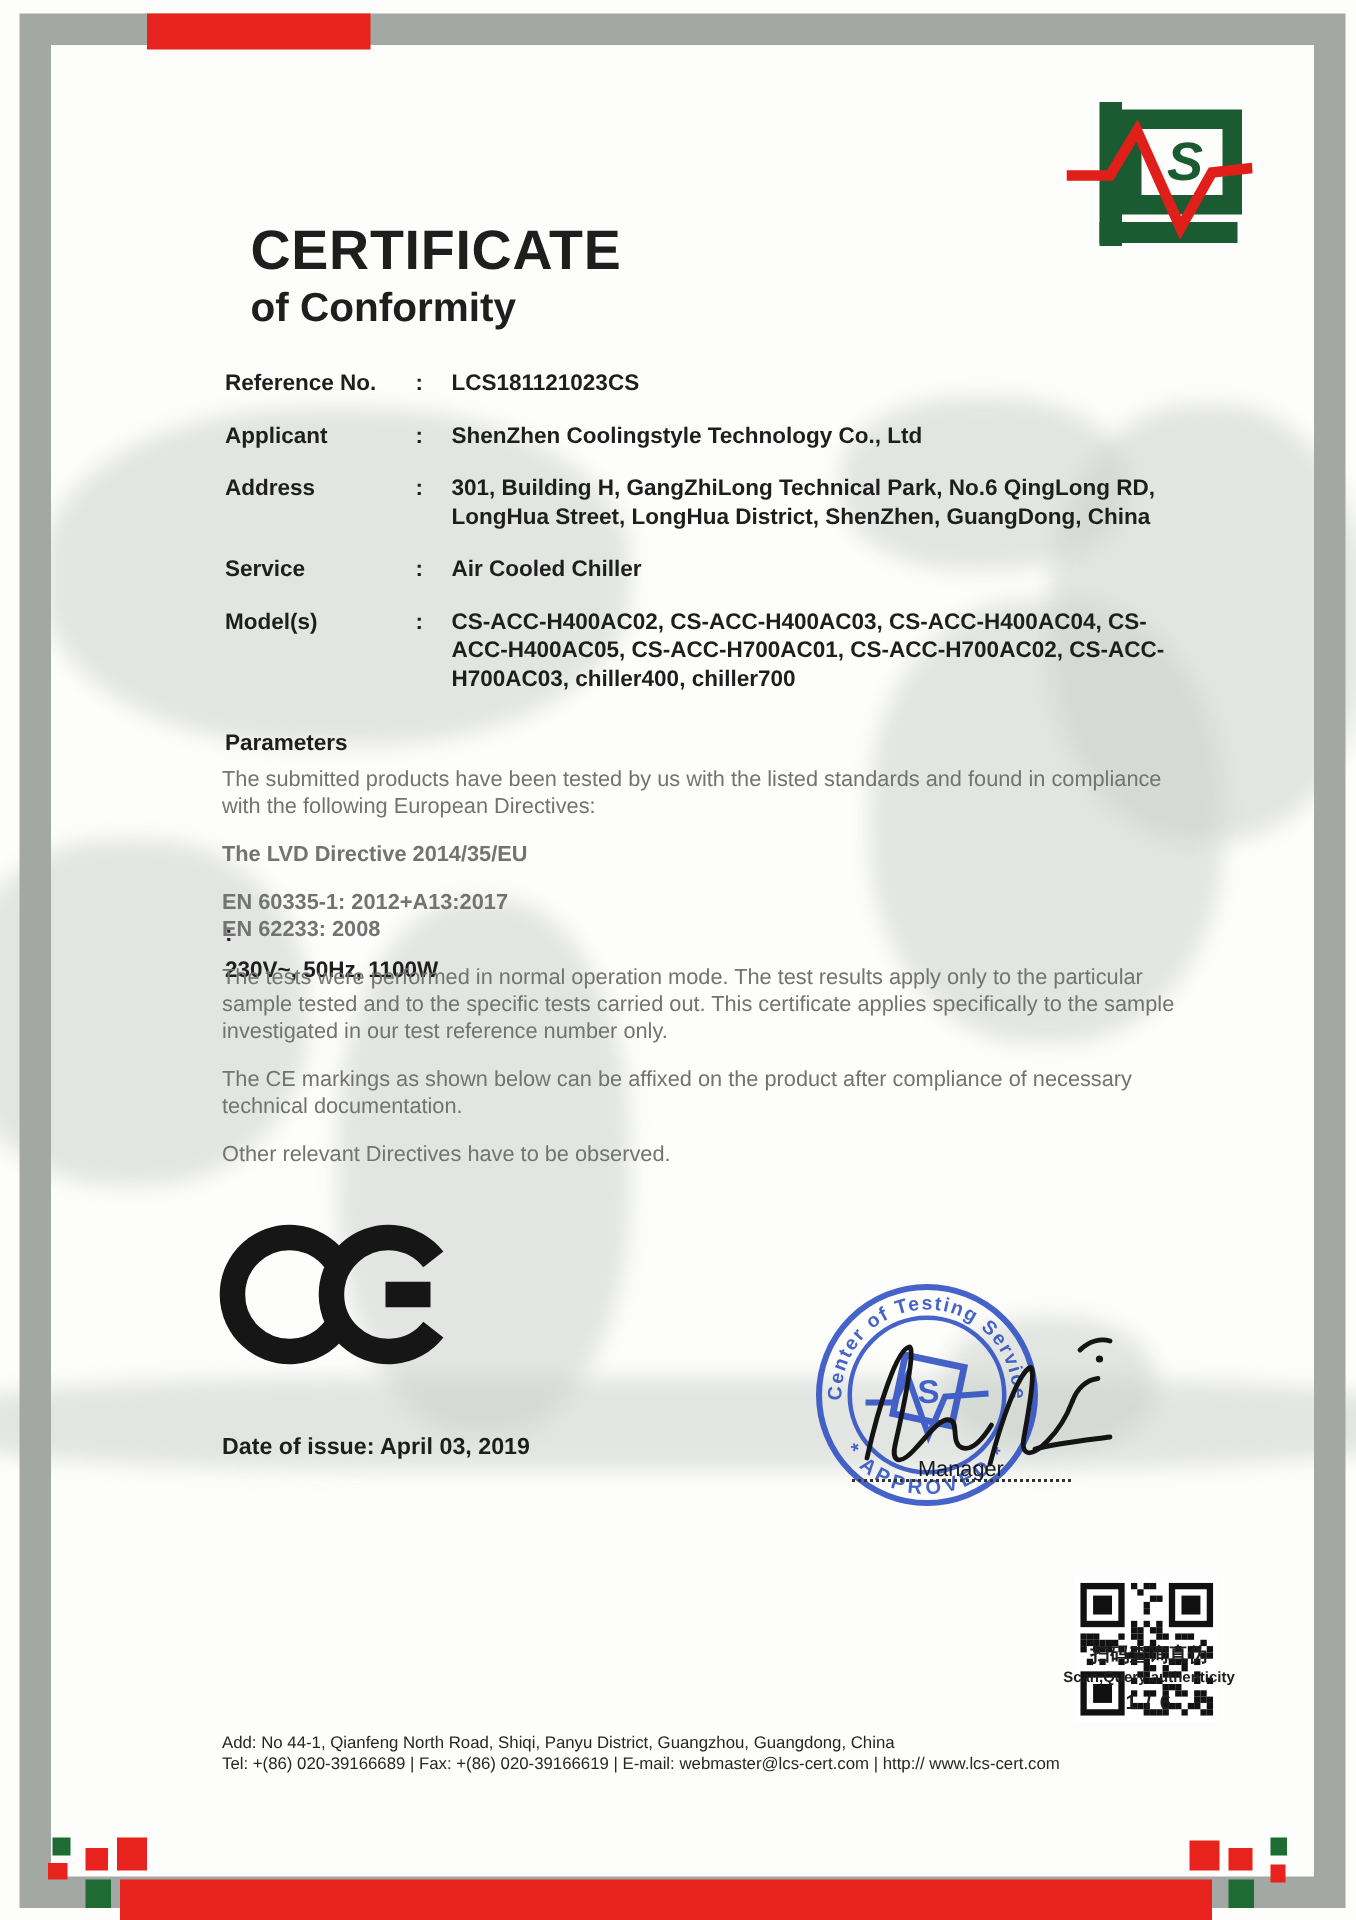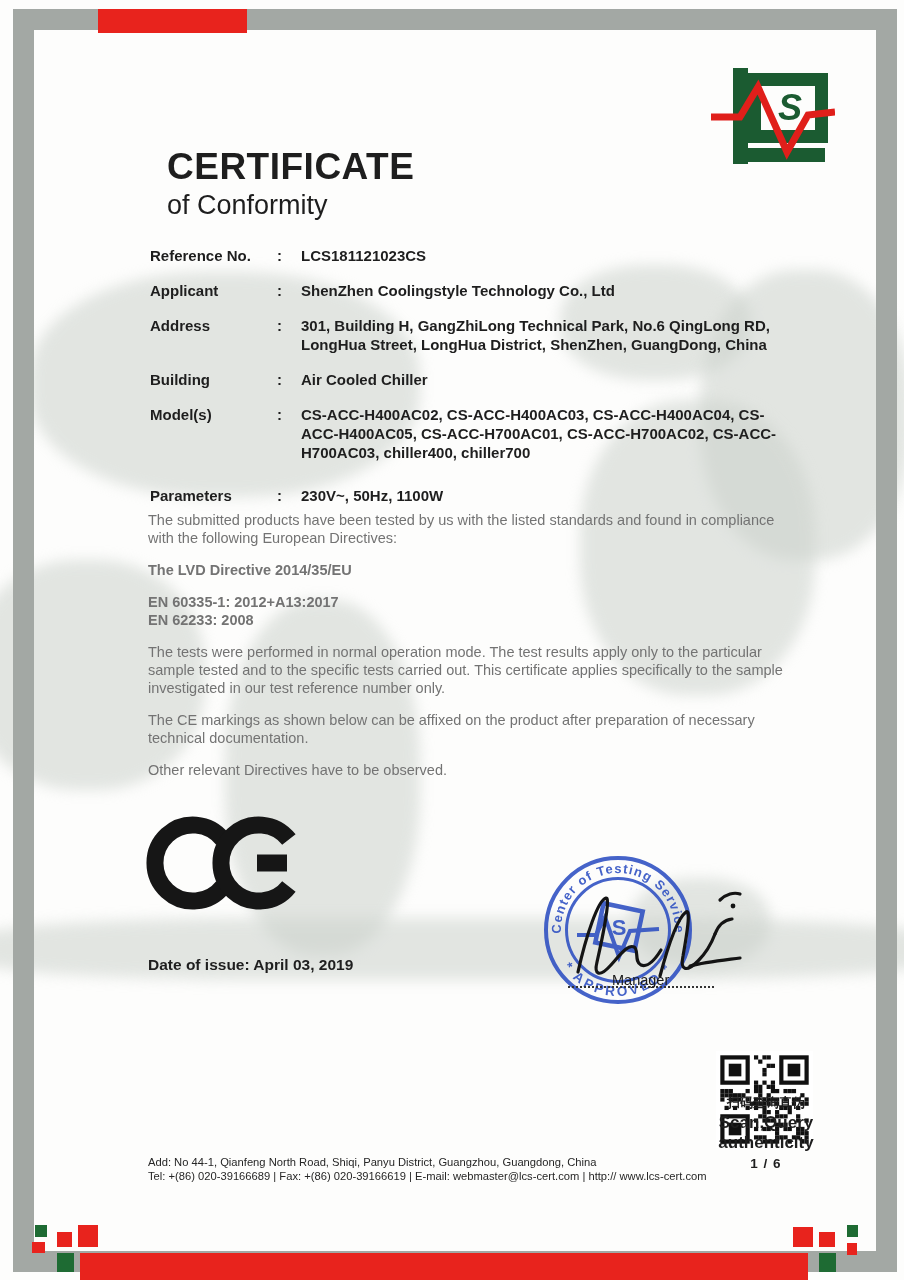--- a/index.html
+++ b/index.html
@@ -11,36 +11,36 @@
   
   .frame{position:absolute;left:13px;top:9px;width:884px;height:1263px;box-sizing:border-box;
          border:21px solid #a3a8a4;z-index:2;}
   .deco{position:absolute;z-index:4;}
   .red{background:#e8231d;}
   .green{background:#1e6b33;}
   
   .content{position:absolute;inset:0;z-index:3;}
   .abs{position:absolute;}
   .title1{font-size:37px;font-weight:bold;letter-spacing:.5px;line-height:40px;}
-  .title2{font-size:27px;font-weight:normal;line-height:30px;margin-top:3px;}
+  .title2{font-size:27px;font-weight:bold;line-height:30px;margin-top:3px;}
   .fields{position:absolute;left:150px;top:246px;width:640px;}
   .frow{display:flex;margin-bottom:16px;font-size:15px;font-weight:bold;line-height:19px;}
   .frow .lab{width:127px;flex:0 0 127px;}
   .frow .col{width:24px;flex:0 0 24px;text-align:left;}
   .frow .val{flex:1;}
-  .frow.gap{margin-top:24px;}
+  .frow.gap{margin-top:24px;flex-direction:column;}
   .bodytext{position:absolute;left:148px;top:511px;width:636px;font-size:14.5px;line-height:18px;color:#737373;}
   .bodytext p{margin:0 0 14px 0;}
   .bodytext p.b{font-weight:bold;}
   .date{font-size:15.5px;font-weight:bold;}
   .dotline{border-top:2px dotted #333;}
   .mgr{font-size:14.5px;color:#1a1a1a;}
   .qrcap{width:156px;text-align:center;}
   .qrcap .zh{font-size:13px;font-weight:bold;}
-  .qrcap .en{font-size:17px;font-weight:bold;margin-top:1px;}
+  .qrcap .en{font-size:10px;font-weight:bold;margin-top:1px;}
   .qrcap .pg{font-size:13.5px;font-weight:bold;margin-top:3px;letter-spacing:1px;}
   .footer{font-size:11.2px;line-height:13.6px;color:#262626;}
 </style>
 </head>
 <body>
 
 <div class="page">
 
   <div class="wm">
     <div class="blob" style="left:30px;top:272px;width:390px;height:225px;"></div>
@@ -93,21 +93,21 @@
         <span class="lab">Applicant</span>
         <span class="col">:</span>
         <span class="val">ShenZhen Coolingstyle Technology Co., Ltd</span>
       </div>
       <div class="frow">
         <span class="lab">Address</span>
         <span class="col">:</span>
         <span class="val">301, Building H, GangZhiLong Technical Park, No.6 QingLong RD, LongHua Street, LongHua District, ShenZhen, GuangDong, China</span>
       </div>
       <div class="frow">
-        <span class="lab">Building</span>
+        <span class="lab">Service</span>
         <span class="col">:</span>
         <span class="val">Air Cooled Chiller</span>
       </div>
       <div class="frow">
         <span class="lab">Model(s)</span>
         <span class="col">:</span>
         <span class="val">CS-ACC-H400AC02, CS-ACC-H400AC03, CS-ACC-H400AC04, CS-ACC-H400AC05, CS-ACC-H700AC01, CS-ACC-H700AC02, CS-ACC-H700AC03, chiller400, chiller700</span>
       </div>
       <div class="frow gap">
         <span class="lab">Parameters</span>
@@ -115,21 +115,21 @@
         <span class="val">230V~, 50Hz, 1100W</span>
       </div>
     </div>
 
     <div class="bodytext">
       <p>The submitted products have been tested by us with the listed standards and found in compliance with the following European Directives:</p>
       <p class="b">The LVD Directive 2014/35/EU</p>
       <p class="b" style="margin-bottom:0;">EN 60335-1: 2012+A13:2017</p>
       <p class="b">EN 62233: 2008</p>
       <p>The tests were performed in normal operation mode. The test results apply only to the particular sample tested and to the specific tests carried out. This certificate applies specifically to the sample investigated in our test reference number only.</p>
-      <p>The CE markings as shown below can be affixed on the product after preparation of necessary technical documentation.</p>
+      <p>The CE markings as shown below can be affixed on the product after compliance of necessary technical documentation.</p>
       <p>Other relevant Directives have to be observed.</p>
     </div>
 
     <svg class="abs" style="left:143px;top:810px;" width="156" height="106" viewBox="0 0 156 106">
       <g fill="none" stroke="#161616" stroke-width="17">
         <path d="M79.9,29.6 A38,38 0 1 0 79.9,76.4"></path>
         <path d="M145.9,29.6 A38,38 0 1 0 145.9,76.4"></path>
         <path d="M114,53 H144"></path>
       </g>
     </svg>

